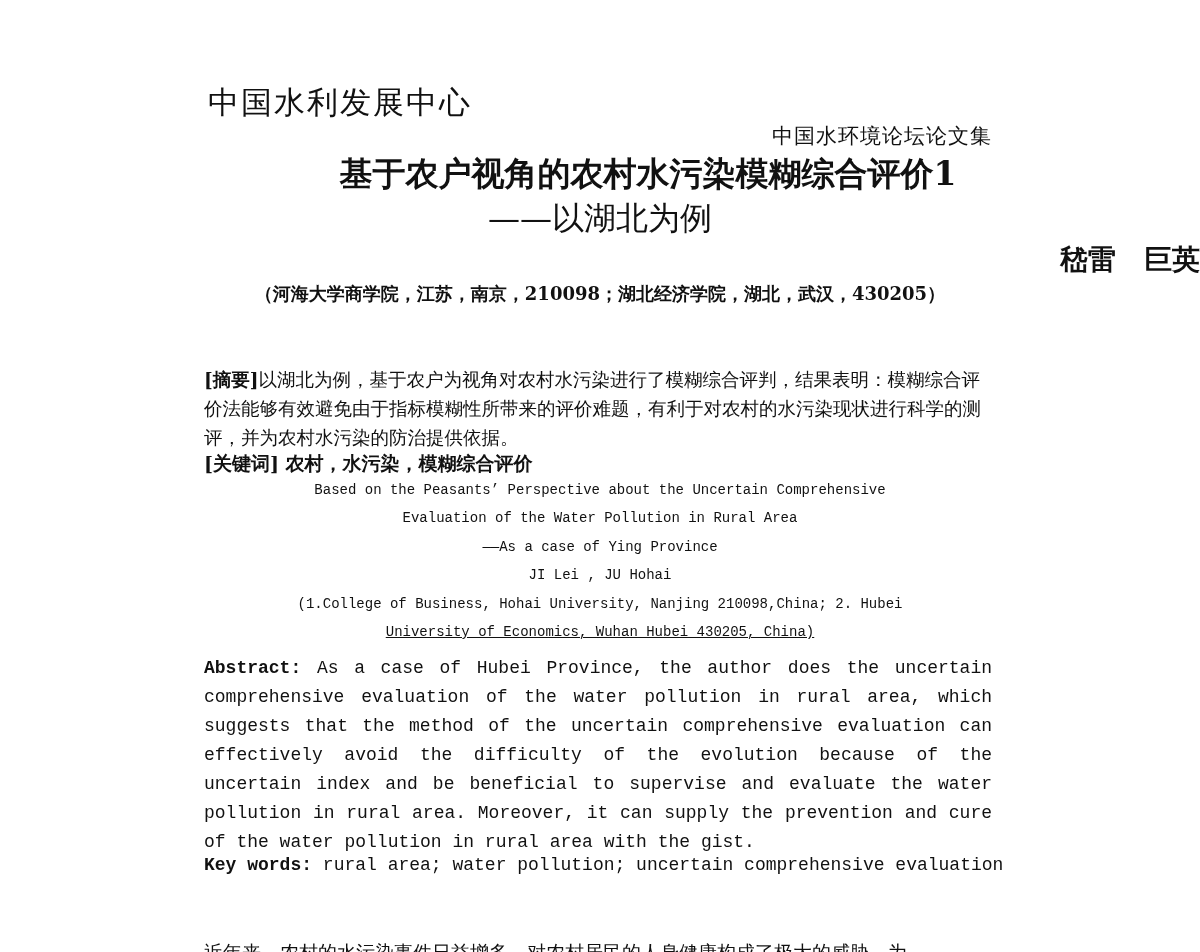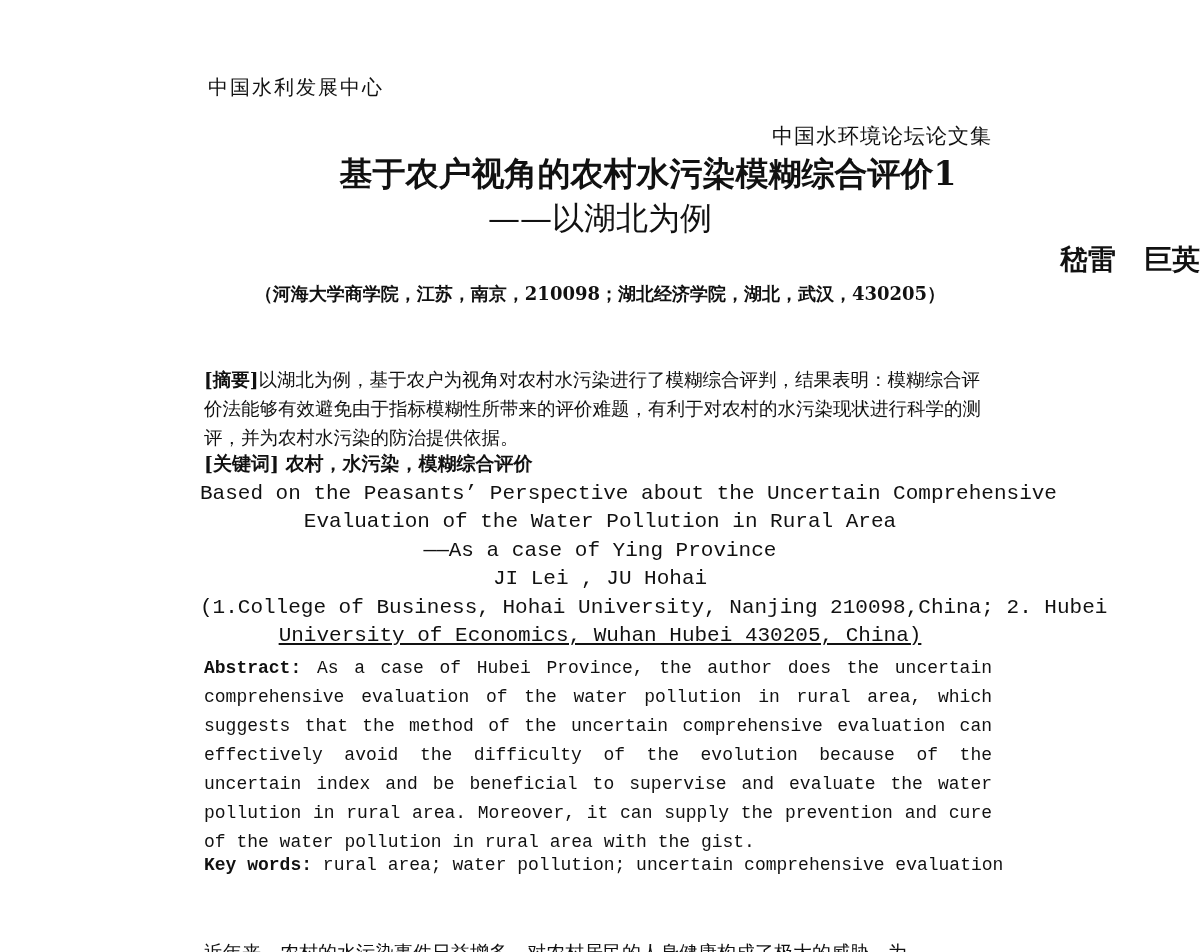--- a/index.html
+++ b/index.html
@@ -1,27 +1,27 @@
 <!DOCTYPE html>
 <html><head>
 <meta charset="utf-8">
 <style>
   html, body { margin: 0; padding: 0; background: #ffffff; }
   body { width: 1200px; height: 952px; overflow: hidden; position: relative; color: #111; font-family: "DejaVu Serif", "Liberation Serif", serif; }
   .abs { position: absolute; white-space: nowrap; }
-  .header-left { left: 208px; top: 74px; font-size: 20px; letter-spacing: 2px; }
+  .header-left { left: 208px; top: 82px; font-size: 31px; letter-spacing: 2px; }
   .header-right { right: 208px; top: 122px; font-size: 21px; letter-spacing: 1px; }
   .title { left: 0; width: 1200px; text-align: center; top: 152px; font-size: 33px; font-weight: bold; padding-left: 48px; }
   .subtitle { left: 0; width: 1200px; text-align: center; top: 197px; font-size: 32px; }
   .authors { left: 0; width: 1200px; text-align: right; top: 241px; font-size: 28px; font-weight: bold; }
   .affil { left: 0; width: 1200px; text-align: center; top: 282px; font-size: 18px; font-weight: bold; }
   .cn-abstract { left: 204px; top: 365px; width: 790px; font-size: 18.5px; line-height: 29px; white-space: normal; }
   .cn-abstract .lbl { font-weight: bold; }
   .cn-keywords { left: 204px; top: 451px; font-size: 19px; font-weight: bold; }
-  .en-block { left: 200px; width: 800px; text-align: center; font-family: "Liberation Mono", "DejaVu Sans Mono", monospace; font-size: 21px; }
+  .en-block { left: 200px; width: 800px; text-align: center; font-family: "Liberation Mono", "DejaVu Sans Mono", monospace; font-size: 14px; }
   .en-title1 { top: 482px; }
   .en-title2 { top: 510px; }
   .en-sub { top: 539px; }
   .en-authors { top: 567px; }
   .en-affil1 { top: 596px; }
   .en-affil2 { top: 624px; text-decoration: underline; }
   .en-abstract { left: 204px; top: 654px; width: 788px; font-family: "Liberation Mono", "DejaVu Sans Mono", monospace; font-size: 18px; line-height: 29px; white-space: normal; text-align: justify; }
   .en-abstract .lbl { font-weight: bold; }
   .en-keywords { left: 204px; top: 855px; font-family: "Liberation Mono", "DejaVu Sans Mono", monospace; font-size: 18px; }
   .en-keywords .lbl { font-weight: bold; }

